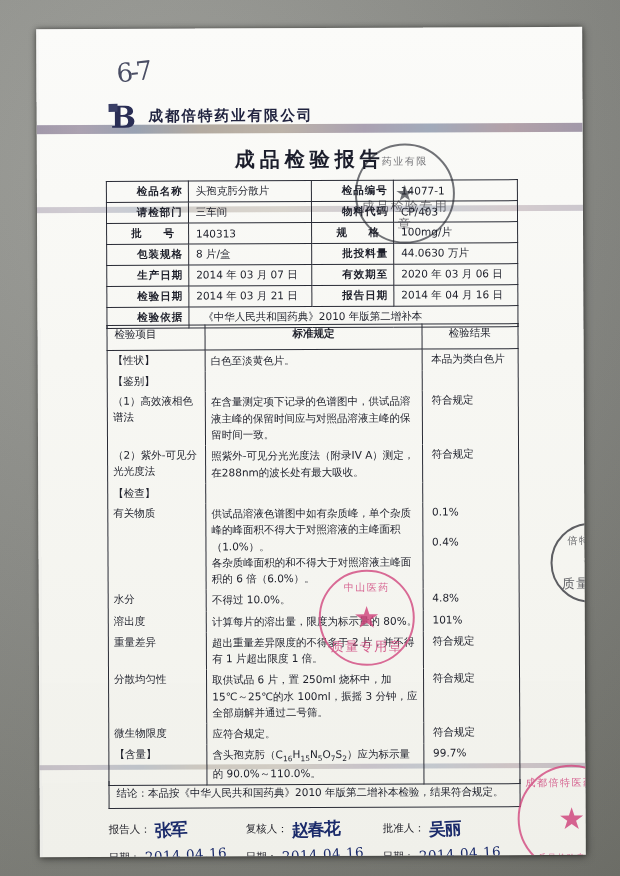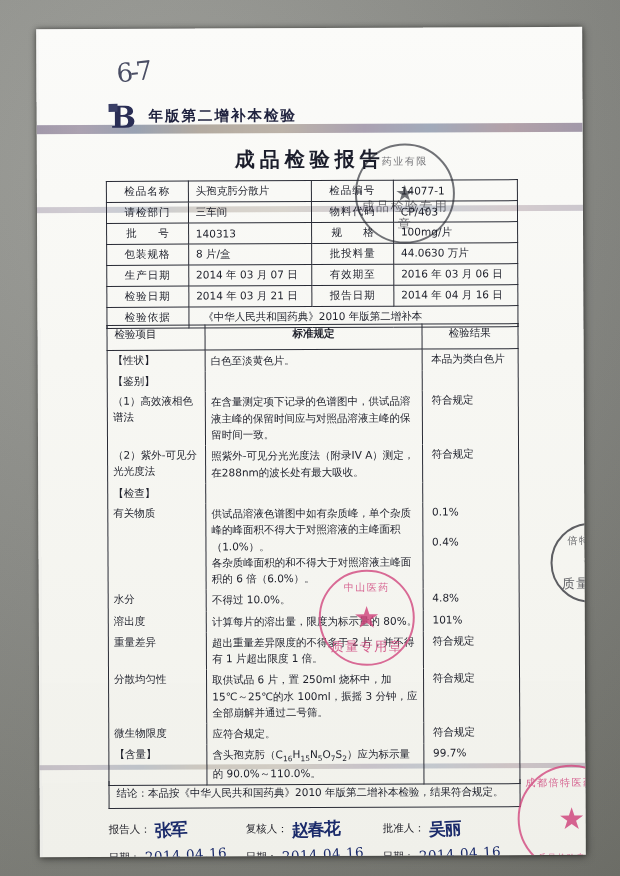--- a/index.html
+++ b/index.html
@@ -130,21 +130,21 @@
     left: 69px;
     width: 412px;
   }
   .tbl-info { top: 152px; }
   .tbl-info td {
     border: 1px solid #2a2c36;
     height: 18px;
     padding: 1px 5px;
     vertical-align: middle;
   }
-  .lbl { width: 74px; text-align: center; letter-spacing: 1px; white-space: nowrap; }
+  .lbl { width: 74px; text-align: right; letter-spacing: 1px; white-space: nowrap; font-weight: bold; }
   .lbl-sp { letter-spacing: 9px; text-indent: 9px; }
   .val { width: 132px; padding-left: 7px !important; }
 
   .tbl-main {
     top: 296px;
   }
   .tbl-main td, .tbl-main th {
     border-left: 1px solid #2a2c36;
     border-right: 1px solid #2a2c36;
     padding: 2px 5px 3px 5px;
@@ -265,21 +265,21 @@
   <div class="paper">
     <div class="band" style="top:96px"></div>
     <div class="band" style="top:178px; opacity:.28; height:6px"></div>
     <div class="band" style="top:736px; opacity:.3; height:5px"></div>
     <div class="streaks"></div>
 
     <div class="content">
 
       <div class="hand-mark">6-7</div>
       <div class="logo"><span class="sq"></span>B</div>
-      <div class="company">年版第二增补本检验</div>
+      <div class="company">成都倍特药业有限公司</div>
       <div class="title">成品检验报告</div>
 
       <table class="tbl-info">
           <tbody id="info-body">
             <tr>
               <td class="lbl">检品名称</td>
               <td class="val">头孢克肟分散片</td>
               <td class="lbl">检品编号</td>
               <td class="val">14077-1</td>
             </tr>
@@ -298,21 +298,21 @@
             <tr>
               <td class="lbl">包装规格</td>
               <td class="val">8 片/盒</td>
               <td class="lbl">批投料量</td>
               <td class="val">44.0630 万片</td>
             </tr>
             <tr>
               <td class="lbl">生产日期</td>
               <td class="val">2014 年 03 月 07 日</td>
               <td class="lbl">有效期至</td>
-              <td class="val">2016 年 03 月 06 日</td>
+              <td class="val">2020 年 03 月 06 日</td>
             </tr>
             <tr>
               <td class="lbl">检验日期</td>
               <td class="val">2014 年 03 月 21 日</td>
               <td class="lbl">报告日期</td>
               <td class="val">2014 年 04 月 16 日</td>
             </tr>
             <tr>
               <td class="lbl">检验依据</td>
               <td colspan="3" style="padding-left:14px">《中华人民共和国药典》2010 年版第二增补本</td>

